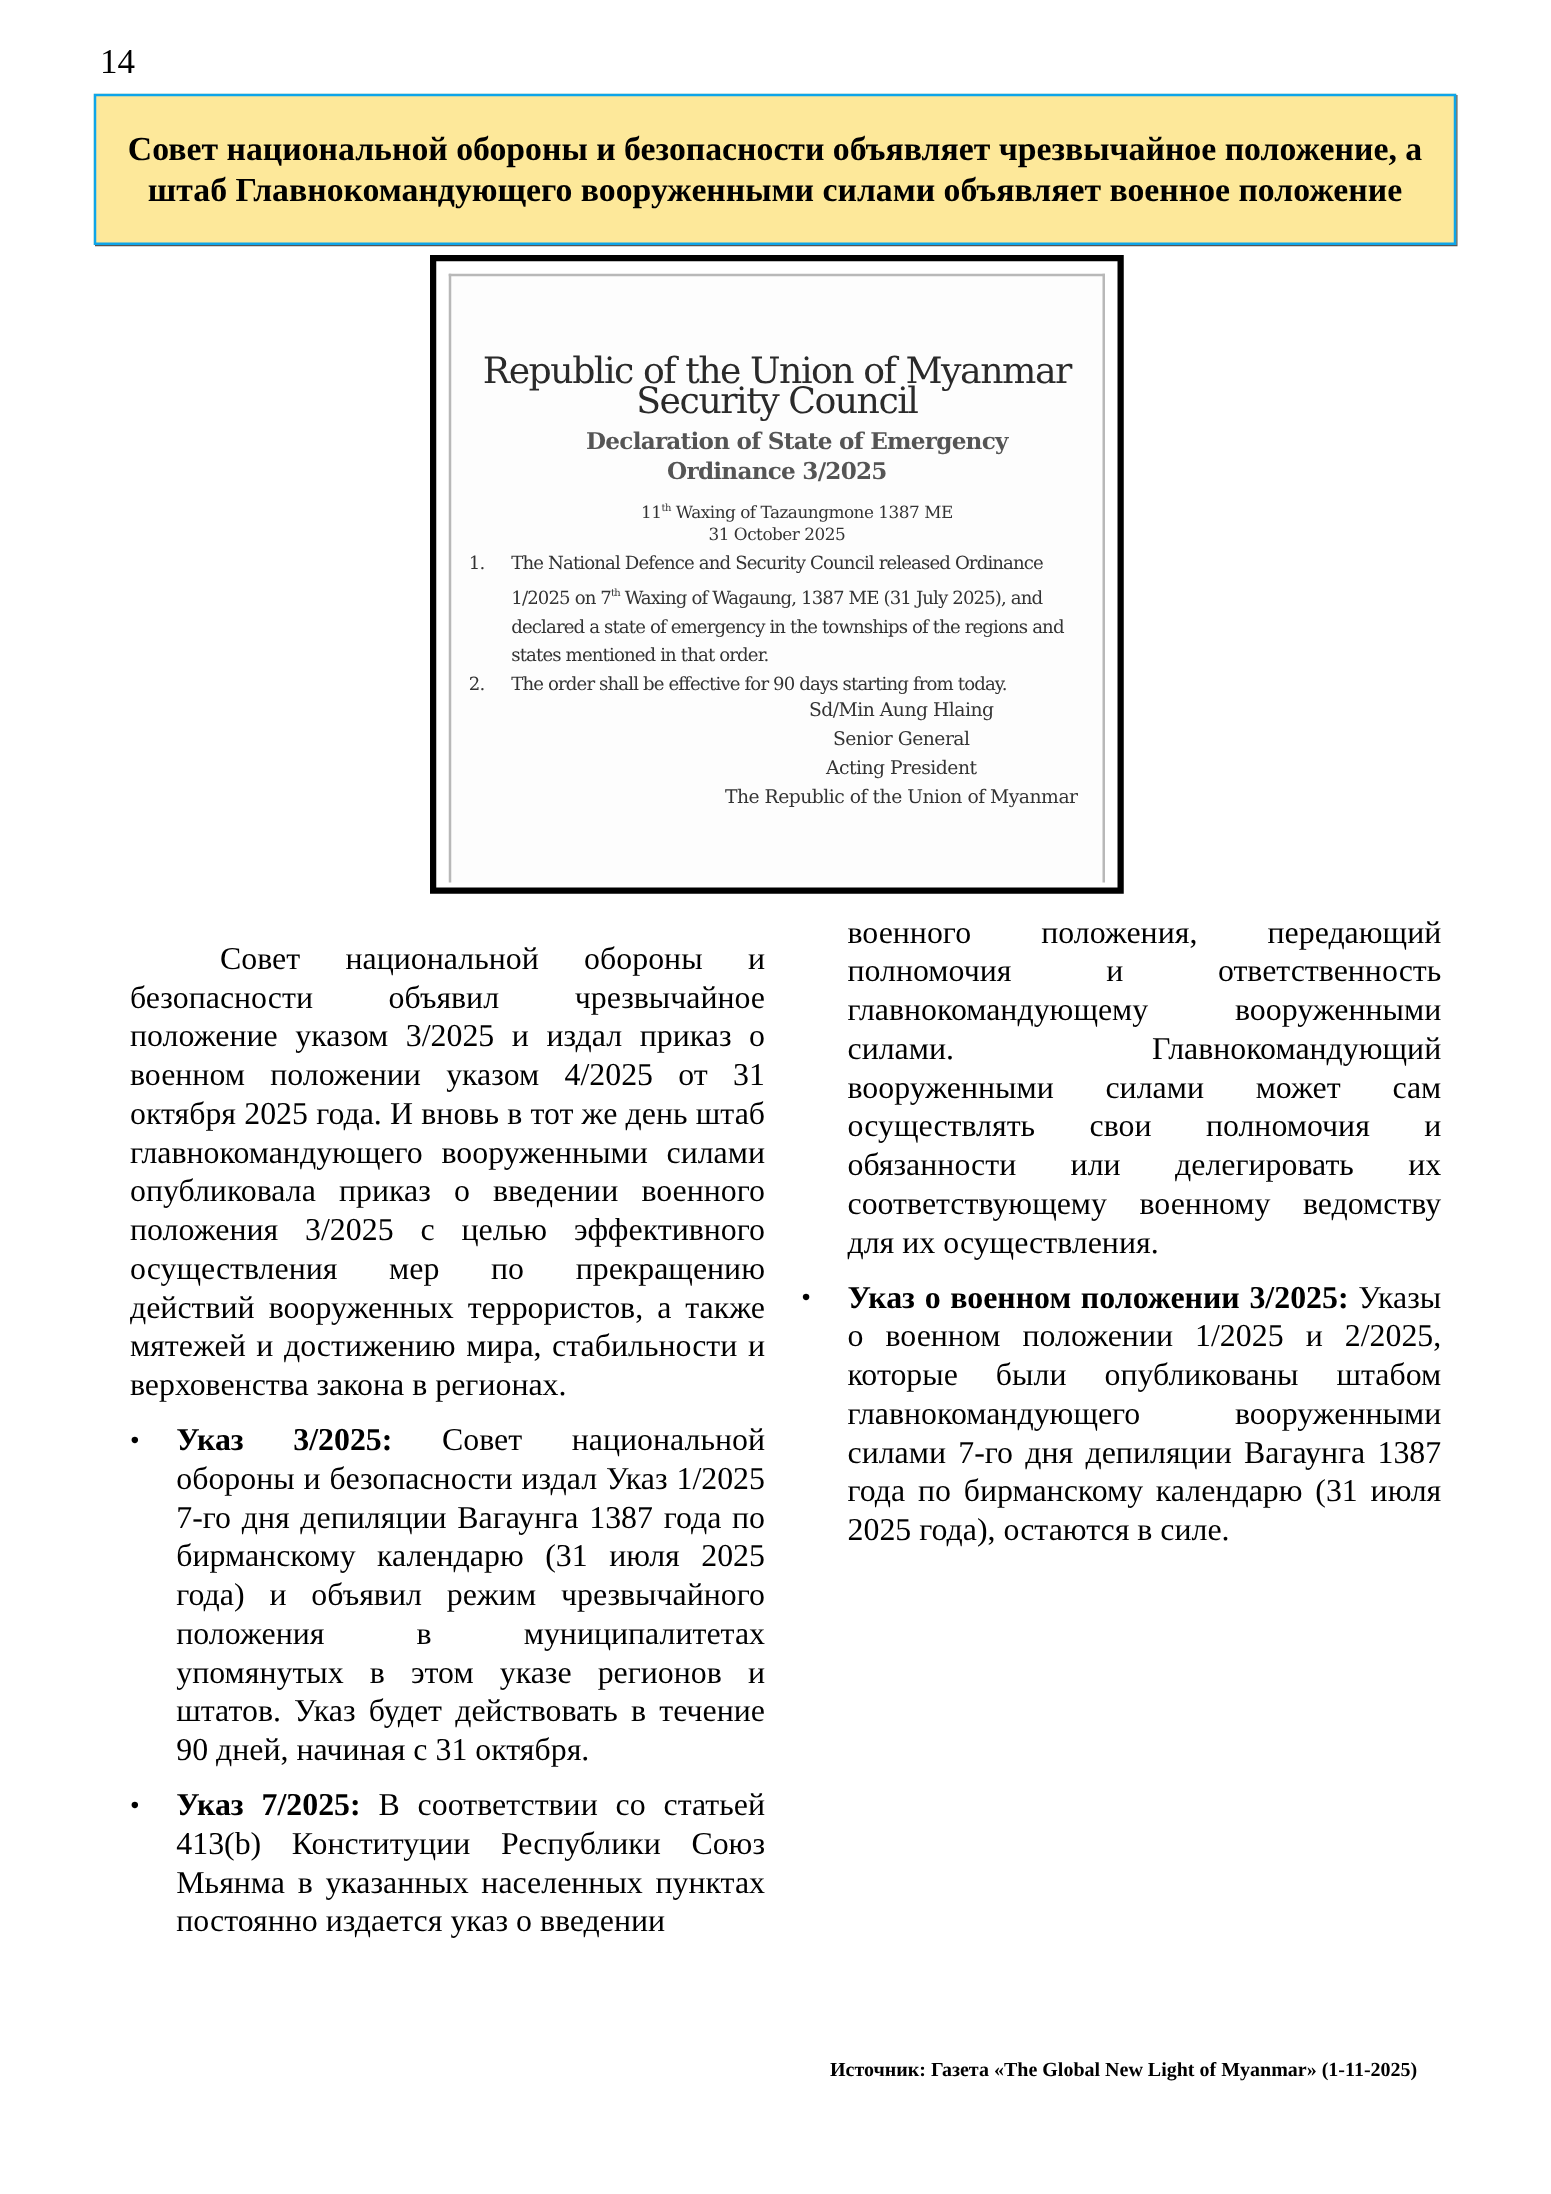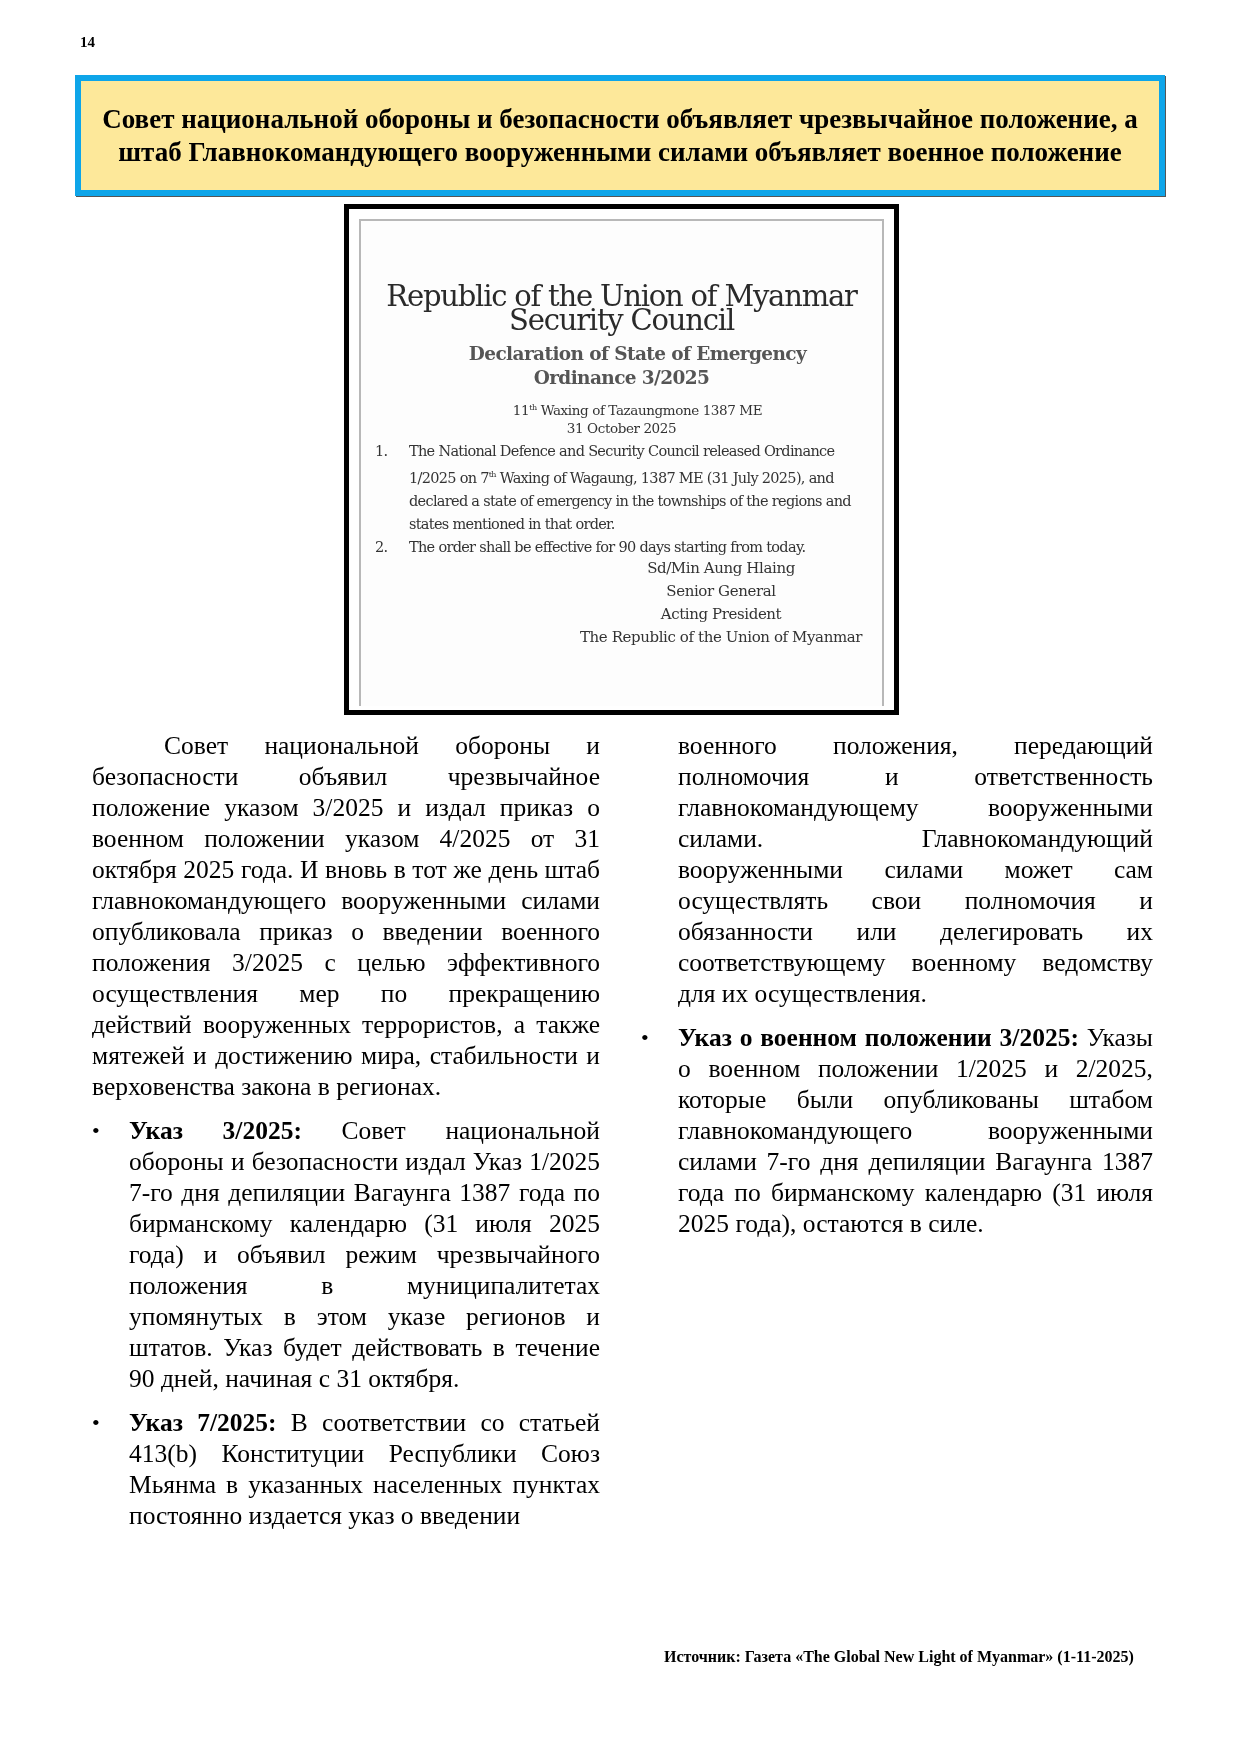--- a/index.html
+++ b/index.html
@@ -2,26 +2,26 @@
 <html><head>
   <meta charset="utf-8">
   <style>
     html, body { margin: 0; padding: 0; background: #ffffff; }
     body {
       width: 1241px; height: 1755px; position: relative; overflow: hidden;
       font-family: "Liberation Serif", "DejaVu Serif", serif; color: #000;
     }
     .page-number {
       position: absolute; left: 80px; top: 34px;
-      font-size: 15px; font-weight: bold;
+      font-size: 28px; font-weight: normal;
     }
     .title-box {
       position: absolute; left: 75px; top: 75px; width: 1090px; height: 121px;
       box-sizing: border-box;
-      background: #fde89a; border: 6px solid #0ea5e9;
+      background: #fde89a; border: 2px solid #0ea5e9;
       box-shadow: 1px 1px 0 #555;
       display: flex; align-items: center; justify-content: center;
       text-align: center;
     }
     .title-box h1 {
       margin: 0; padding: 0 10px;
       font-size: 27px; line-height: 33px; font-weight: bold;
     }
     
     .clip-frame {
@@ -56,21 +56,21 @@
     .clip-item sup { font-size: 8px; }
     .clip-sig {
       position: absolute; left: 170px; width: 380px; text-align: center;
       font-size: 15px; line-height: 23px; color: #333; letter-spacing: -0.4px;
     }
     
     .col {
       position: absolute; top: 730px;
       font-size: 25.5px; line-height: 31px; text-align: justify;
     }
-    .col-left { left: 92px; width: 508px; }
+    .col-left { left: 104px; width: 508px; margin-top: 21px; }
     .col-right { left: 678px; width: 475px; }
     .col p { margin: 0; }
     .indent { text-indent: 72px; }
     .bullet-list { list-style: none; margin: 0; padding: 0; }
     .bullet-item { position: relative; padding-left: 37px; margin-top: 13px; }
     .bullet-dot {
       position: absolute; left: 0; top: 0; width: 37px; font-size: 22px;
     }
     .bullet-item b { font-weight: bold; }
     .col-right .bullet-item { padding-left: 0; margin-top: 13px; }

